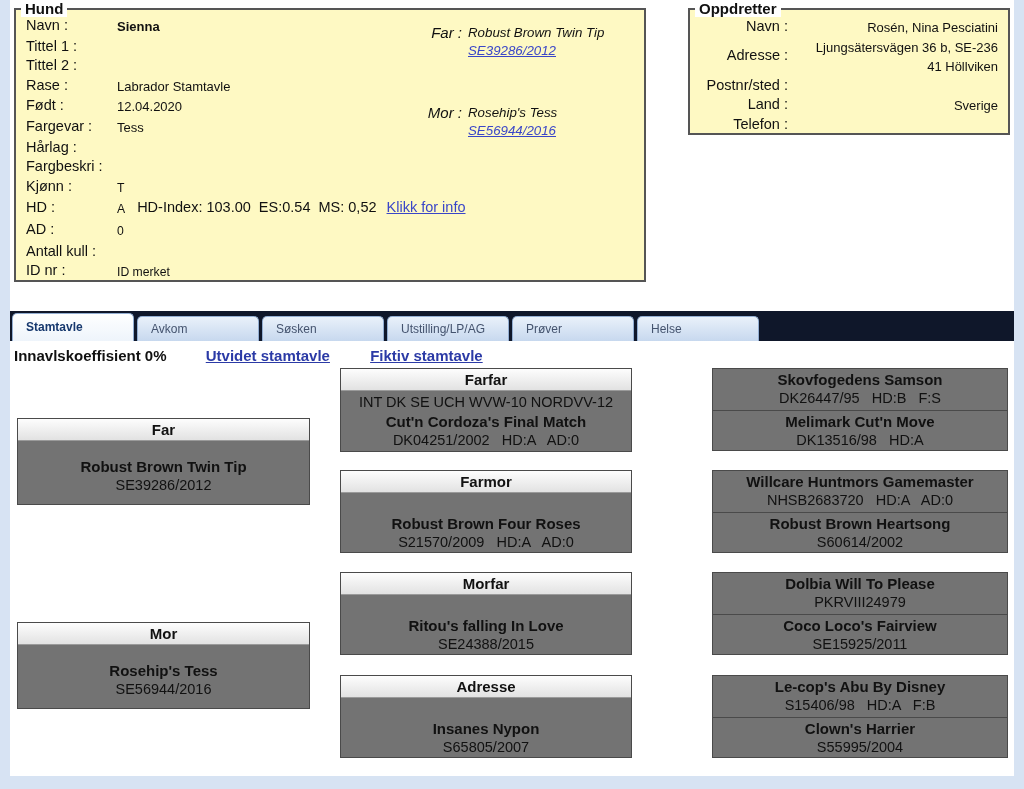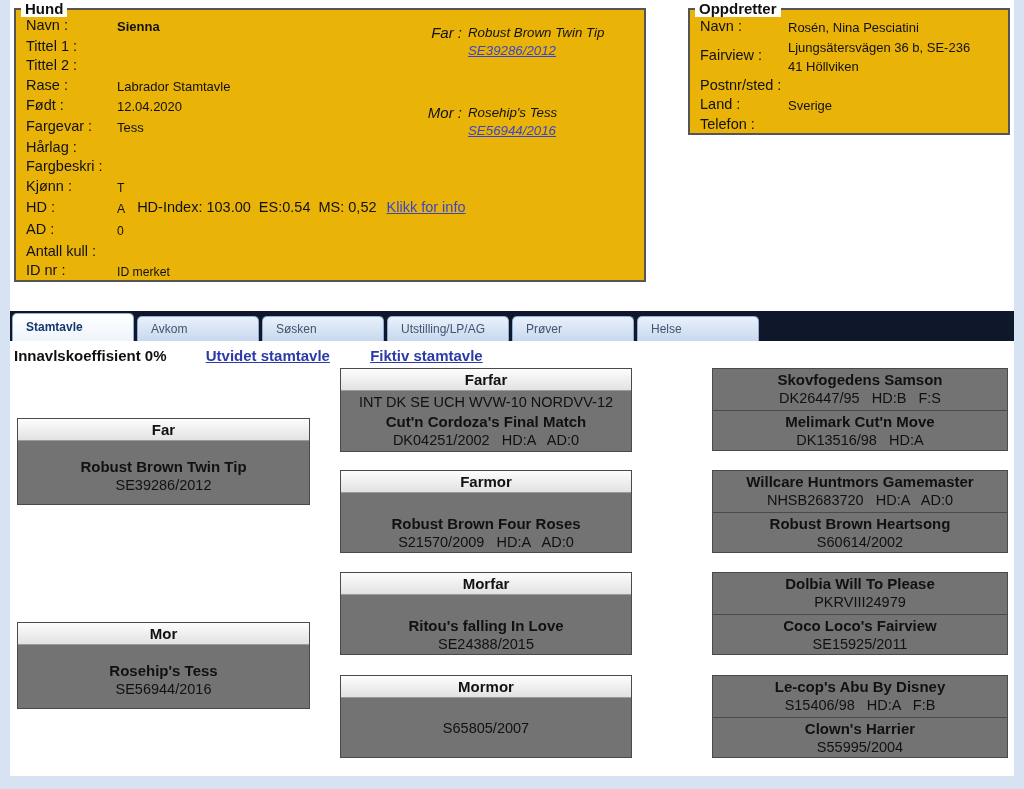--- a/index.html
+++ b/index.html
@@ -1,21 +1,21 @@
 <!DOCTYPE html>
 <html><head>
 <meta charset="utf-8">
 <style>
   * { margin:0; padding:0; box-sizing:border-box; }
   body { font-family:"Liberation Sans","DejaVu Sans",sans-serif; }
   .page { position:relative; width:1024px; height:789px; background:#d7e3f3; overflow:hidden; color:#111; }
   .canvas { position:absolute; left:10px; top:0; width:1004px; height:776px; background:#fff; }
 
   
-  .fset { position:absolute; border:2px solid #555; background:#eab308; }
+  .fset { position:absolute; border:2px solid #555; background:#fef9c3; }
   .legend { position:absolute; top:-10px; left:5px; background:#fff; padding:0 4px; font-weight:bold; font-size:15px; }
   .fbody { padding:6px 8px 0 10px; }
   .frow { display:flex; align-items:flex-start; line-height:19.6px; min-height:19.6px; }
   .flabel { width:91px; flex:none; font-size:14.5px; }
   .fval { font-size:13px; padding-top:1px; }
   .fval.bold { font-weight:bold; }
   .fval.xs { font-size:12.2px; padding-top:2px; }
   .hd-extra { font-size:14.5px; margin-left:12px; white-space:pre; }
   a.lnk { color:#3a46c8; text-decoration:underline; cursor:pointer; }
   .hd-link { font-size:14.5px; margin-left:10px; }
@@ -126,29 +126,29 @@
     </div>
     <div class="parent-ref" style="top:94px;">
       <span class="pr-label">Mor :</span>
       <span class="pr-body">
         <span>Rosehip's Tess</span><br>
         <a class="lnk">SE56944/2016</a>
       </span>
     </div>
   </div>
 
-  <div class="fset" style="left:688px; top:8px; width:322px; height:127px;">
+  <div class="fset" style="left:688px; top:8px; width:322px; height:127px;text-align:right;">
     <div class="legend">Oppdretter</div>
     <div class="fbody" style="padding-top:7px;">
       <div class="orow">
           <span class="olabel">Navn :</span>
           <span class="oval">Rosén, Nina Pesciatini</span>
         </div>
       <div class="orow">
-          <span class="olabel" style="padding-top:9px;">Fairview :</span>
+          <span class="olabel" style="padding-top:9px;">Adresse :</span>
           <span class="oval">Ljungsätersvägen 36 b, SE-236
 41 Höllviken</span>
         </div>
       <div class="orow">
           <span class="olabel">Postnr/sted :</span>
           <span class="oval"></span>
         </div>
       <div class="orow">
           <span class="olabel">Land :</span>
           <span class="oval">Sverige</span>
@@ -208,23 +208,24 @@
   </div>
   <div class="pbox" style="left:340px; top:572px; width:292px; height:83px;">
     <div class="pbox-h">Morfar</div>
     <div class="pbox-b">
       <div class="ptitles"></div>
       <div class="pname">Ritou's falling In Love</div>
       <div class="preg">SE24388/2015</div>
     </div>
   </div>
   <div class="pbox" style="left:340px; top:675px; width:292px; height:83px;">
-    <div class="pbox-h">Mormor</div>
+    <div class="pbox-h">Adresse</div>
     <div class="pbox-b">
       <div class="ptitles"></div>
+      <div class="pname">Insanes Nypon</div>
       <div class="preg">S65805/2007</div>
     </div>
   </div>
 
   <div class="pbox" style="left:712px; top:368px; width:296px; height:83px;">
     <div class="gcell">
       <div class="pname">Skovfogedens Samson</div>
       <div class="preg">DK26447/95   HD:B   F:S</div>
     </div>
     <div class="gcell">

